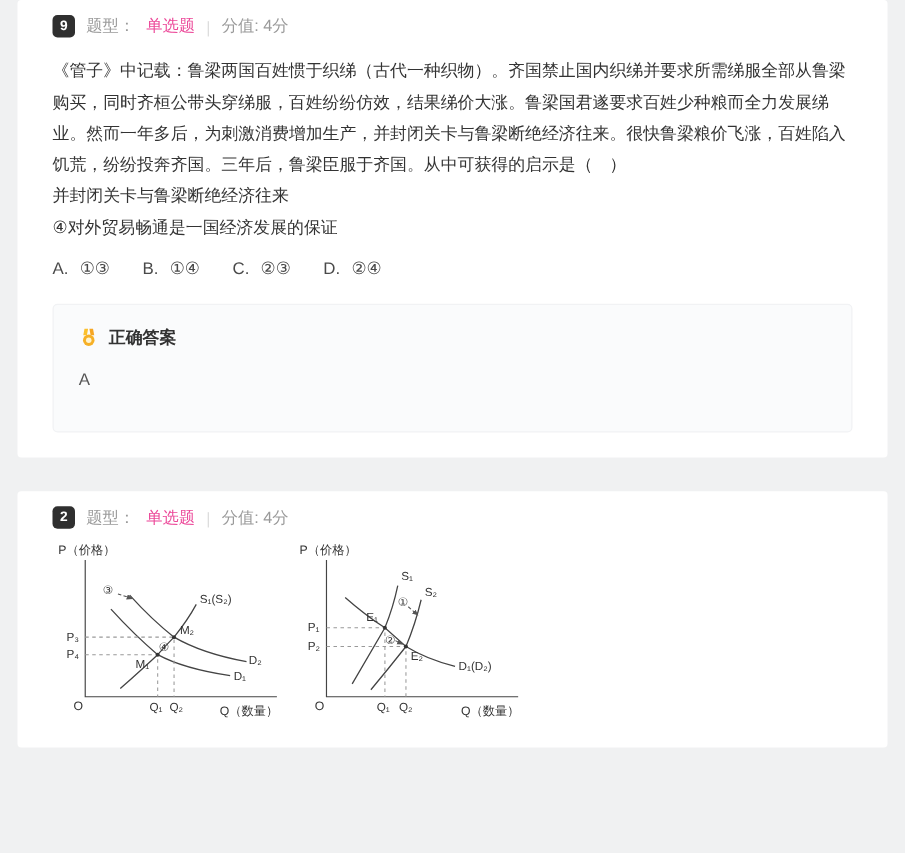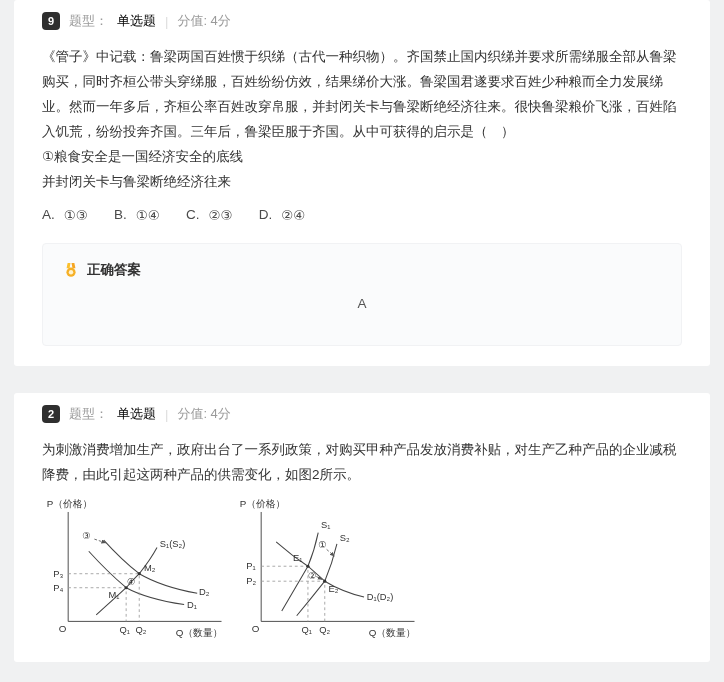--- a/index.html
+++ b/index.html
@@ -20,41 +20,40 @@
   .q-header {
     display: flex; align-items: center; gap: 9px;
     font-size: 13px; color: #9a9a9a;
   }
   .q-badge {
     display: inline-flex; align-items: center; justify-content: center;
     min-width: 18px; height: 18px; padding: 0 4px;
     background: #2f2f2f; color: #ffffff;
     font-size: 11px; font-weight: bold; border-radius: 4px;
   }
-  .meta-value { color: #000000; }
+  .meta-value { color: #ec4899; }
   .meta-divider { color: #dddddd; }
   .q-body {
     margin: 14px 0 0 0;
     font-size: 13.5px; line-height: 25px; color: #333333;
   }
   .statements div {
     font-size: 13.5px; line-height: 25px; color: #333333;
   }
   .options {
     display: flex; gap: 26px; margin-top: 13px;
     font-size: 13.5px; color: #4a4a4a;
   }
   .option { display: flex; gap: 9px; }
   .answer-panel {
     margin-top: 20px;
     background: #fafbfc;
     border: 1px solid #f1f2f4;
     border-radius: 4px;
     padding: 17px 20px 34px 20px;
-    text-align: center;
   }
   .answer-head {
     display: flex; align-items: center; gap: 8px;
     font-size: 13.5px; font-weight: bold; color: #333333;
   }
   .medal { display: inline-flex; width: 16px; height: 16px; }
   .answer-value { margin-top: 17px; font-size: 13.5px; color: #555555; }
   .figure { display: flex; gap: 6px; margin-top: 10px; }
   .graph text { font-size: 10px; fill: #333333; }
   .graph .axlbl { font-size: 10.5px; }
@@ -66,25 +65,25 @@
 
   <section class="card">
     <header class="q-header">
       <span class="q-badge">9</span>
       <span>题型：</span>
       <span class="meta-value">单选题</span>
       <span class="meta-divider">|</span>
       <span>分值: 4分</span>
     </header>
 
-    <p class="q-body">《管子》中记载：鲁梁两国百姓惯于织绨（古代一种织物）。齐国禁止国内织绨并要求所需绨服全部从鲁梁购买，同时齐桓公带头穿绨服，百姓纷纷仿效，结果绨价大涨。鲁梁国君遂要求百姓少种粮而全力发展绨业。然而一年多后，齐桓公率百姓改穿帛服，并封闭关卡与鲁梁断绝经济往来。很快鲁梁粮价飞涨，百姓陷入饥荒，纷纷投奔齐国。三年后，鲁梁臣服于齐国。从中可获得的启示是（　）</p>
+    <p class="q-body">《管子》中记载：鲁梁两国百姓惯于织绨（古代一种织物）。齐国禁止国内织绨并要求所需绨服全部从鲁梁购买，同时齐桓公带头穿绨服，百姓纷纷仿效，结果绨价大涨。鲁梁国君遂要求百姓少种粮而全力发展绨业。然而一年多后，为刺激消费增加生产，并封闭关卡与鲁梁断绝经济往来。很快鲁梁粮价飞涨，百姓陷入饥荒，纷纷投奔齐国。三年后，鲁梁臣服于齐国。从中可获得的启示是（　）</p>
 
     <div class="statements">
-      <div>①粮食安全是一国经济安全的底线</div>
       <div>并封闭关卡与鲁梁断绝经济往来</div>
+      <div>④对外贸易畅通是一国经济发展的保证</div>
     </div>
 
     <div class="options">
       <div class="option">
         <span>A.</span>
         <span>①③</span>
       </div>
       <div class="option">
         <span>B.</span>
         <span>①④</span>
@@ -117,21 +116,20 @@
 
   <section class="card">
     <header class="q-header">
       <span class="q-badge">2</span>
       <span>题型：</span>
       <span class="meta-value">单选题</span>
       <span class="meta-divider">|</span>
       <span>分值: 4分</span>
     </header>
 
-    <p class="q-body">为刺激消费增加生产，政府出台了一系列政策，对购买甲种产品发放消费补贴，对生产乙种产品的企业减税降费，由此引起这两种产品的供需变化，如图2所示。</p>
 
     <div class="figure">
 
       <svg class="graph" width="187" height="145" viewBox="0 0 200 155">
         <defs>
           <marker id="arrL" markerWidth="7" markerHeight="7" refX="5" refY="2.5" orient="auto">
             <path d="M0 0 L6 2.5 L0 5 z" fill="#555"></path>
           </marker>
         </defs>
         <path d="M28 16 V133 H192" fill="none" stroke="#444" stroke-width="1"></path>

